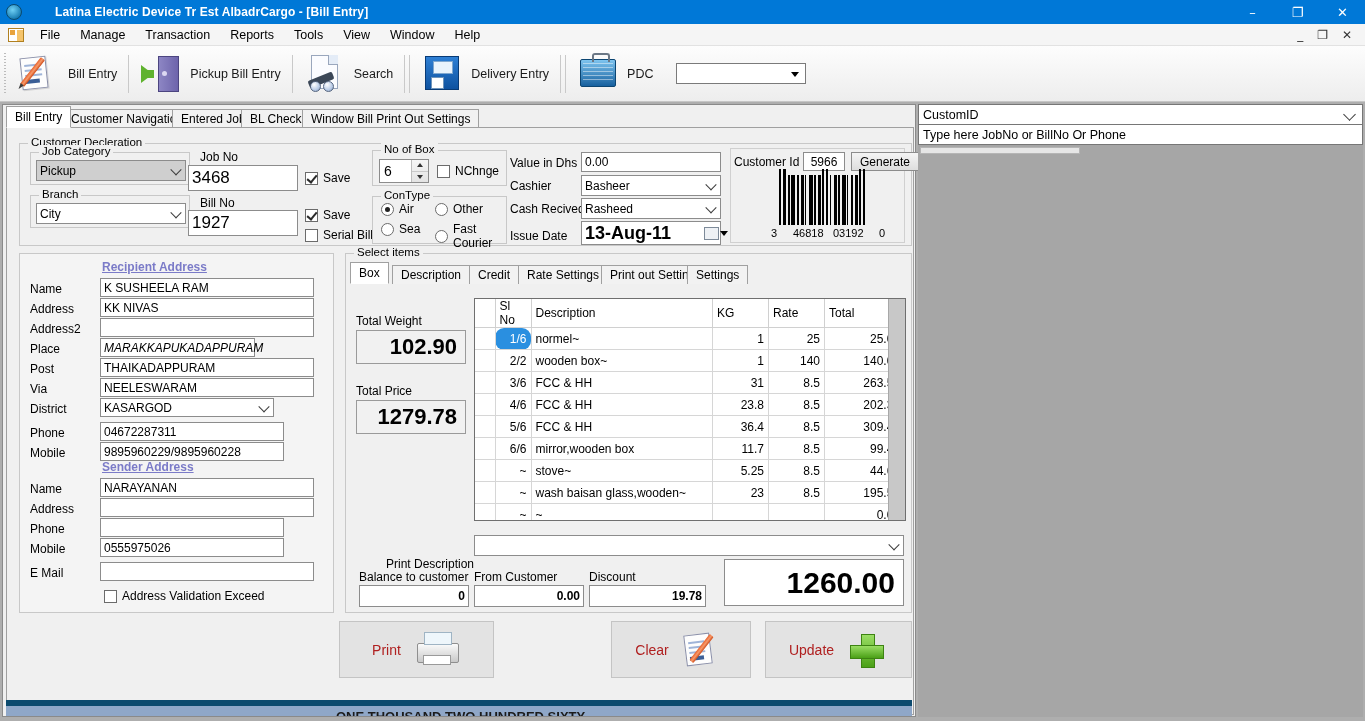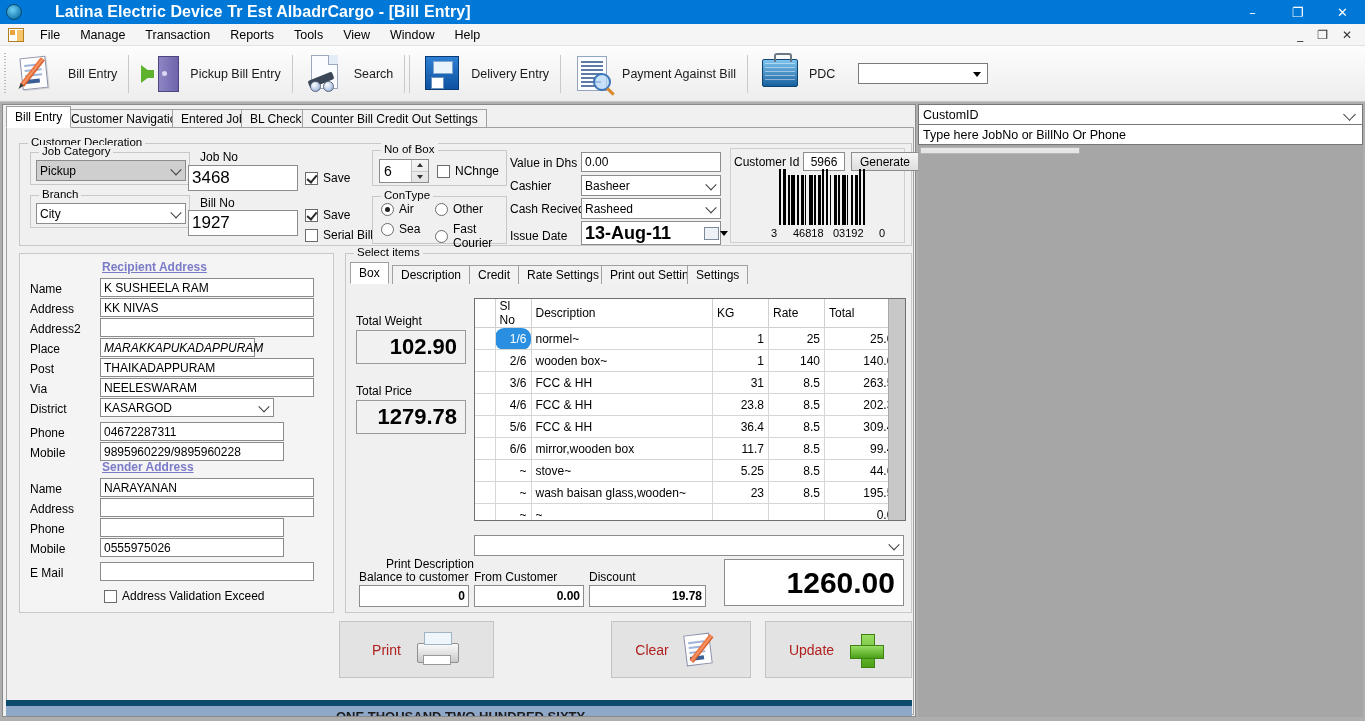--- a/index.html
+++ b/index.html
@@ -19,21 +19,21 @@
     display: flex; align-items: center;
   }
   .titlebar .app-icon {
     width: 16px; height: 16px; margin: 0 6px 0 6px;
     border-radius: 50%;
     background: radial-gradient(circle at 40% 35%, #6fd0f5 0%, #1a7fb5 70%, #0a4a6e 100%);
     border: 1px solid #0a4a6e;
     flex: 0 0 auto;
   }
   .titlebar .title-text {
-    font-size: 16px; font-weight: bold; white-space: nowrap;
+    font-size: 12px; font-weight: bold; white-space: nowrap;
     letter-spacing: 0.1px;
     padding-left: 27px;
   }
   .win-buttons {
     position: absolute; right: 0; top: 0; height: 24px; display: flex;
   }
   .win-buttons div {
     width: 45px; height: 24px; display: flex; align-items: center; justify-content: center;
     color: #fff; font-size: 13px; font-family: "DejaVu Sans", sans-serif;
   }
@@ -470,35 +470,20 @@
     <div class="tb-ico">
       <div class="ico-floppy">
           <i></i>
           <b></b>
         </div>
     </div>
     <div class="tb-label">Delivery Entry</div>
   </div>
   <div class="tb-sep"></div>
 
-  <div class="tb-item">
-    <div class="tb-ico">
-      <div class="ico-lines">
-        <i style="top:4px;width:22px"></i>
-          <i style="top:8px;width:22px"></i>
-          <i style="top:12px;width:22px"></i>
-        <i style="top:16px;width:22px"></i>
-          <i style="top:20px;width:14px"></i>
-          <i style="top:24px;width:20px"></i>
-        <i style="top:28px;width:16px"></i>
-      </div>
-      <div class="ico-mag"></div>
-    </div>
-    <div class="tb-label">Payment Against Bill</div>
-  </div>
   <div class="tb-sep"></div>
 
   <div class="tb-item">
     <div class="tb-ico">
         <div class="ico-case">
           <i></i>
         </div>
       </div>
     <div class="tb-label">PDC</div>
   </div>
@@ -507,21 +492,21 @@
 
 <div class="mdi-client">
 
   <div class="child-win">
 
     <div class="tabstrip">
       <div class="tab active" style="left:0;">Bill Entry</div>
       <div class="tab" style="left:56px;">Customer Navigation</div>
       <div class="tab" style="left:166px;">Entered Job</div>
       <div class="tab" style="left:235px;">BL Check</div>
-      <div class="tab" style="left:296px;">Counter Bill Credit Out Settings</div>
+      <div class="tab" style="left:296px;">Window Bill Print Out Settings</div>
     </div>
 
     <div class="tabpage">
 
       <div class="group" style="left:12px; top:15px; width:893px; height:103px;">
         <div class="grp-title">Customer Decleration</div>
 
         <div class="group" style="left:10px; top:8px; width:160px; height:33px;">
           <div class="grp-title">Job Category</div>
           <div class="combo grey" style="left:5px; top:7px; width:150px; height:21px;">Pickup</div>
@@ -741,21 +726,21 @@
               <tr>
                 <td class="col-h"></td>
                 <td class="col-sl sel">1/6</td>
                 <td class="col-de">normel~</td>
                 <td class="col-kg">1</td>
                 <td class="col-rt">25</td>
                 <td class="col-tt">25.00</td>
               </tr>
               <tr>
                 <td class="col-h"></td>
-                <td class="col-sl">2/6</td>
+                <td class="col-sl">2/2</td>
                 <td class="col-de">wooden box~</td>
                 <td class="col-kg">1</td>
                 <td class="col-rt">140</td>
                 <td class="col-tt">140.00</td>
               </tr>
               <tr>
                 <td class="col-h"></td>
                 <td class="col-sl">3/6</td>
                 <td class="col-de">FCC &amp; HH</td>
                 <td class="col-kg">31</td>

